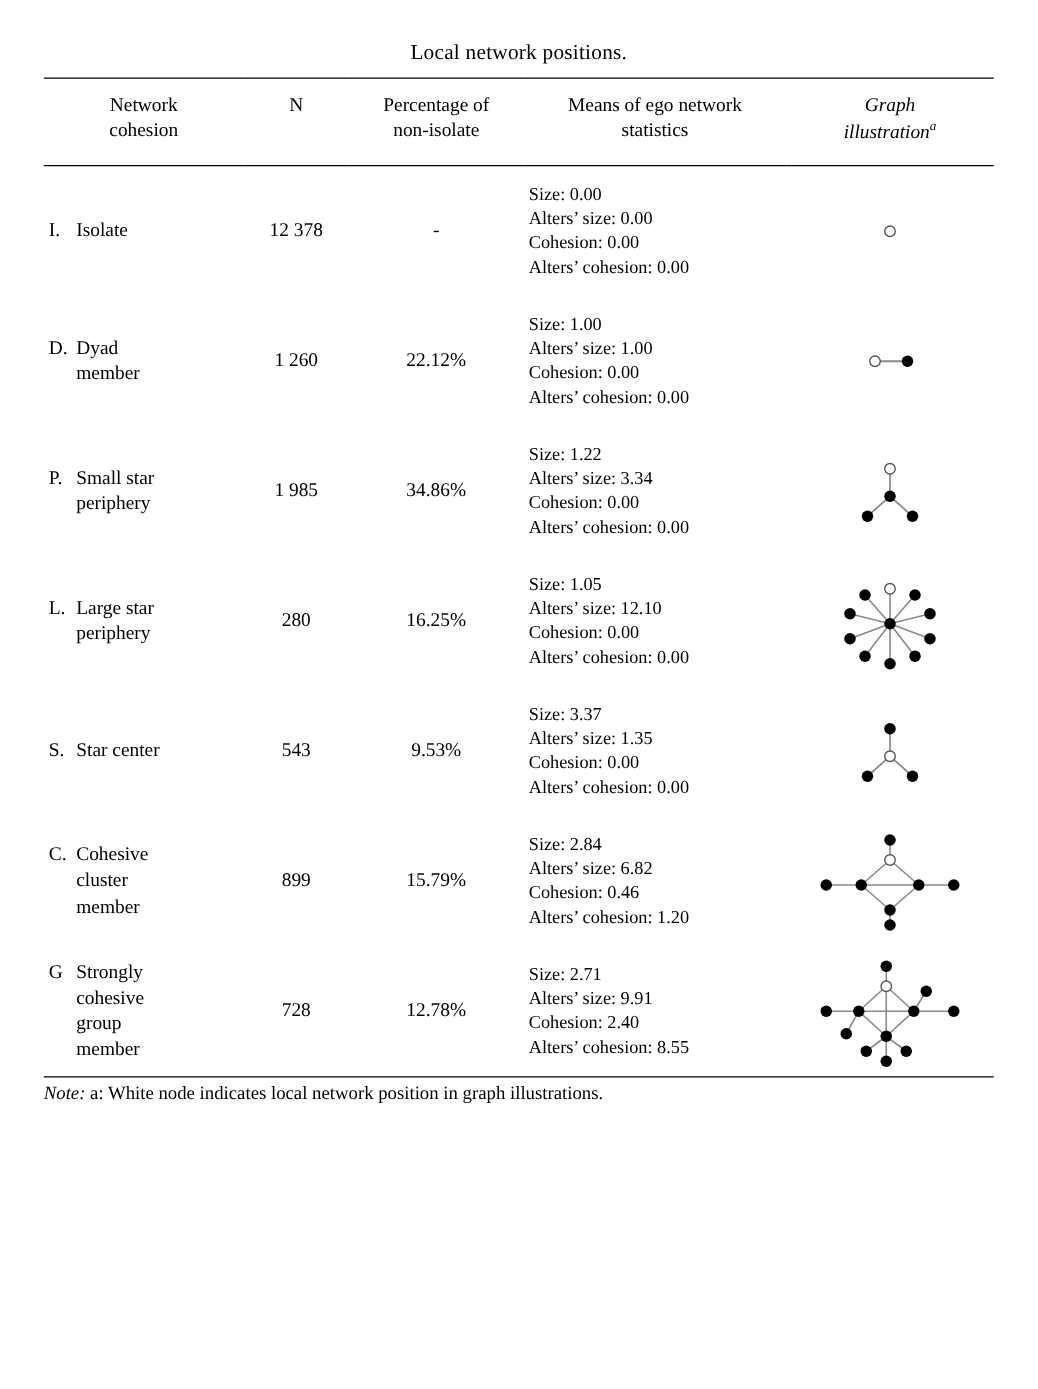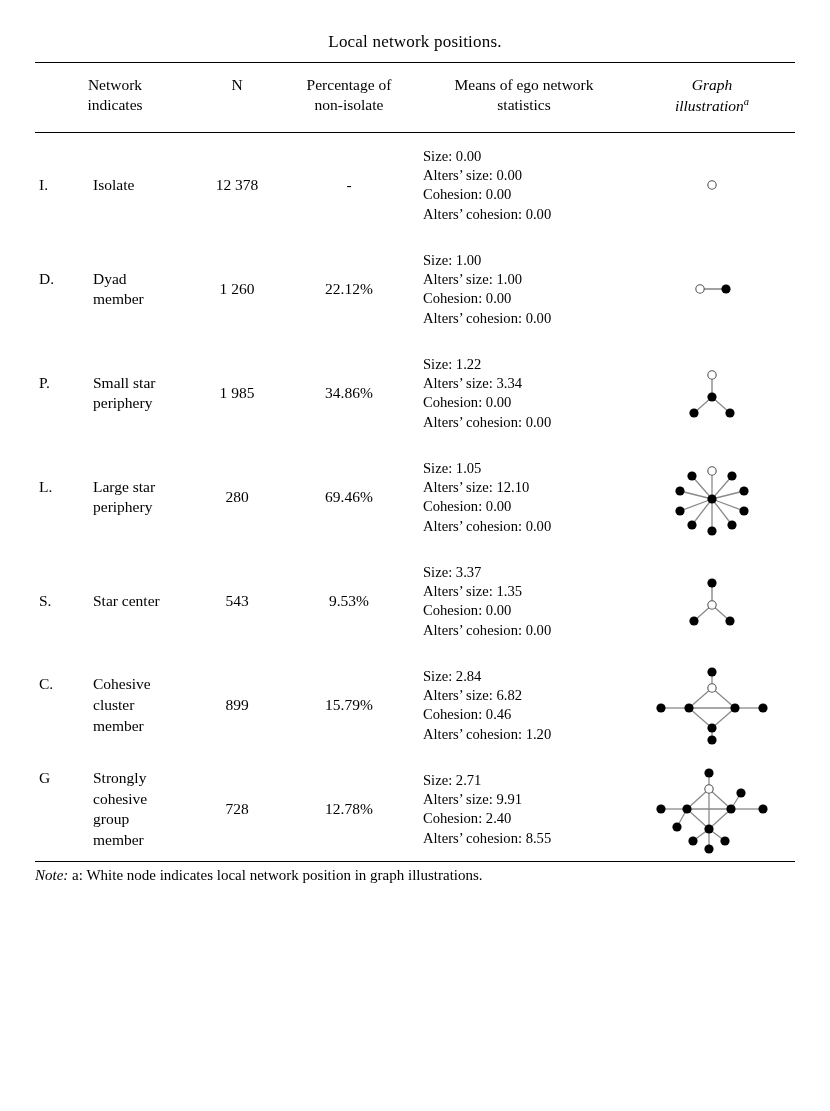--- a/index.html
+++ b/index.html
@@ -74,21 +74,20 @@
     display: flex;
     align-items: flex-start;
   }
   .pos-letter {
     width: 22px;
     flex: 0 0 22px;
     text-align: left;
   }
   .pos-label {
     flex: 1 1 auto;
-    margin-left: 32px;
   }
   td.num, td.pct {
     text-align: center;
   }
   td.stats {
     font-size: 14.6px;
     line-height: 1.32;
     padding-left: 4px;
     vertical-align: middle;
   }
@@ -129,21 +128,21 @@
       <col style="width:160px">
       <col style="width:84px">
       <col style="width:140px">
       <col style="width:210px">
       <col style="width:166px">
     </colgroup>
     <thead>
       <tr class="rule-top">
         <th class="colpos rule-top">
           <div>Network</div>
-          <div>indicates</div>
+          <div>cohesion</div>
         </th>
         <th class="coln rule-top">N</th>
         <th class="colpct rule-top">
           <div>Percentage of</div>
           <div>non-isolate</div>
         </th>
         <th class="colstats rule-top">
           <div>Means of ego network</div>
           <div>statistics</div>
         </th>
@@ -230,21 +229,21 @@
       </tr>
 
       <tr class="datarow">
         <td class="pos">
           <div class="pos-inner">
             <span class="pos-letter">L.</span>
             <span class="pos-label">Large star<br>periphery</span>
           </div>
         </td>
         <td class="num">280</td>
-        <td class="pct">69.46%</td>
+        <td class="pct">16.25%</td>
         <td class="stats">
           <div>Size: 1.05</div>
           <div>Alters’ size: 12.10</div>
           <div>Cohesion: 0.00</div>
           <div>Alters’ cohesion: 0.00</div>
         </td>
         <td class="graph">
           <svg width="130" height="96" viewBox="0 0 130 96">
             <g stroke="#8a8a8a" stroke-width="1.3">
               <line x1="65" y1="50" x2="65" y2="22"></line>

